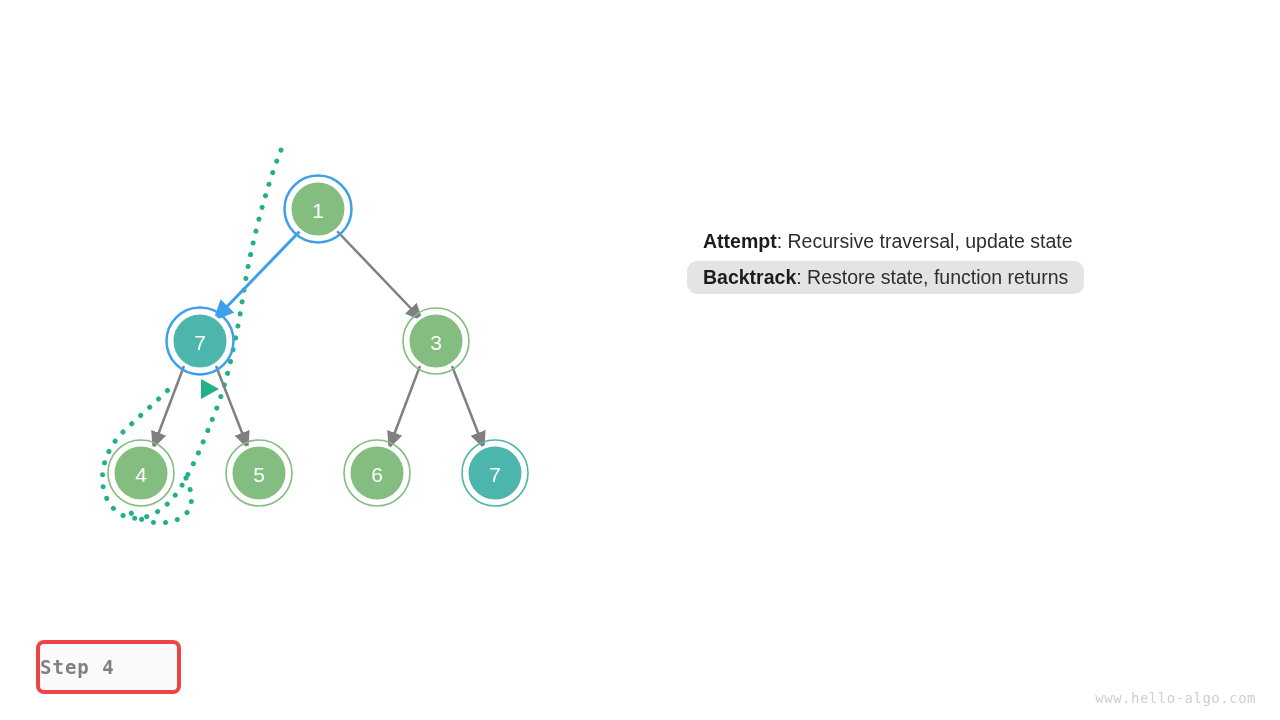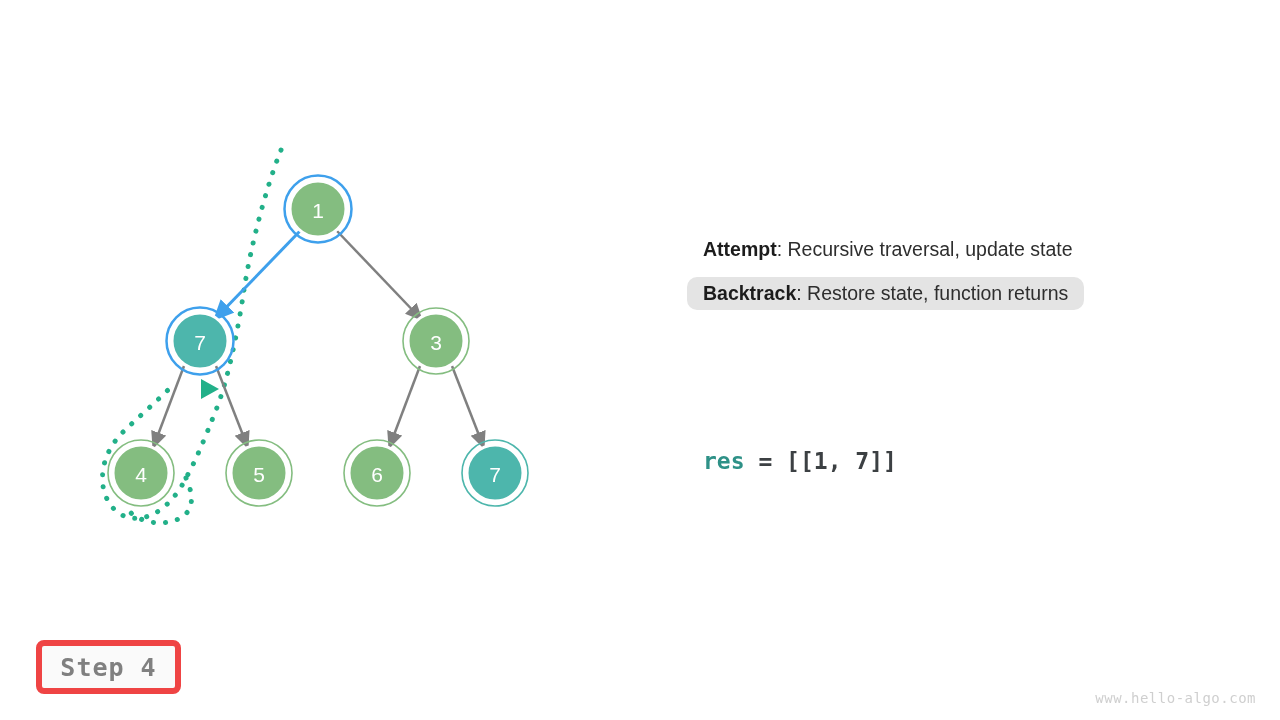--- a/index.html
+++ b/index.html
@@ -45,21 +45,21 @@
     left: 687px;
     top: 225px;
     width: 520px;
   }
 
   .desc-line {
     font-size: 19.5px;
     color: #2e2e2e;
     line-height: 1.25;
     padding: 4px 16px;
-    margin: 8px 0 4px 0;
+    margin: 0 0 4px 0;
     display: inline-block;
     white-space: nowrap;
     border-radius: 8px;
   }
   .desc-line .lead {
     font-weight: bold;
     color: #1c1c1c;
   }
   .desc-line.plain {
     padding-left: 16px;
@@ -85,28 +85,28 @@
   #res-line  { position: absolute; left: 687px; top: 448px; }
 
   
   #step-badge {
     position: absolute;
     left: 36px;
     top: 640px;
     width: 145px;
     height: 54px;
     box-sizing: border-box;
-    border: 6px solid #ef4444;
+    border: 4px solid #ef4444;
     border-radius: 8px;
     background: #fafafa;
     display: flex;
     align-items: center;
-    justify-content: center;
+    justify-content: flex-start;
     font-family: "DejaVu Sans Mono", monospace;
-    font-size: 25px;
+    font-size: 19px;
     font-weight: bold;
     color: #808080;
     letter-spacing: 1px;
   }
 
   
   #watermark {
     position: absolute;
     right: 24px;
     bottom: 14px;
@@ -204,21 +204,20 @@
   <div id="info-panel">
     <div class="desc-line plain">
       <span class="lead">Attempt</span><span>: Recursive traversal, update state</span>
     </div>
     <div class="desc-line highlight">
       <span class="lead">Backtrack</span><span>: Restore state, function returns</span>
     </div>
   </div>
 
 
-  <div id="res-line" class="code-line"><span class="var-res">res</span><span> = [[1, 7]]</span></div>
 
   <div id="step-badge">
     <span>Step 4</span>
   </div>
 
   <div id="watermark">
     <span>www.hello-algo.com</span>
   </div>
 
 </div>

